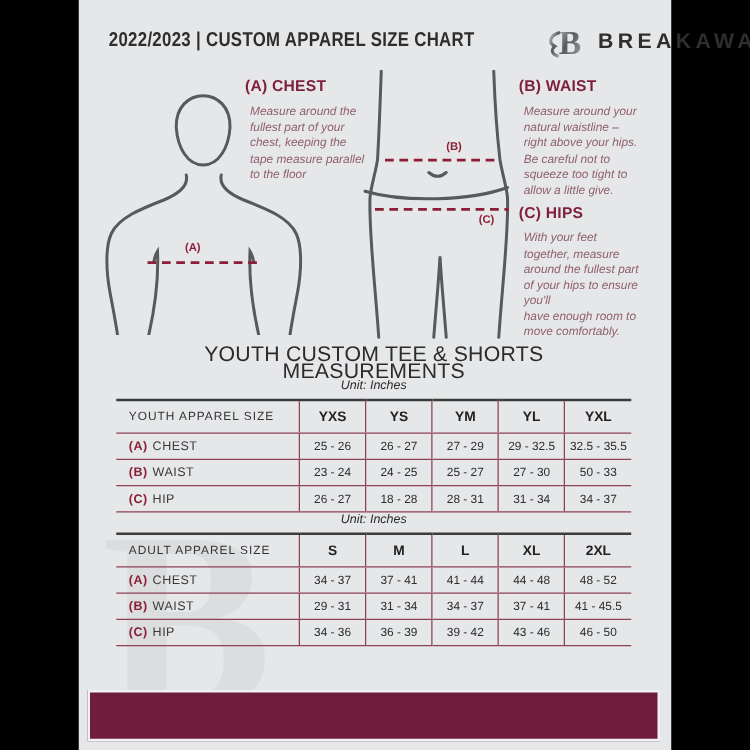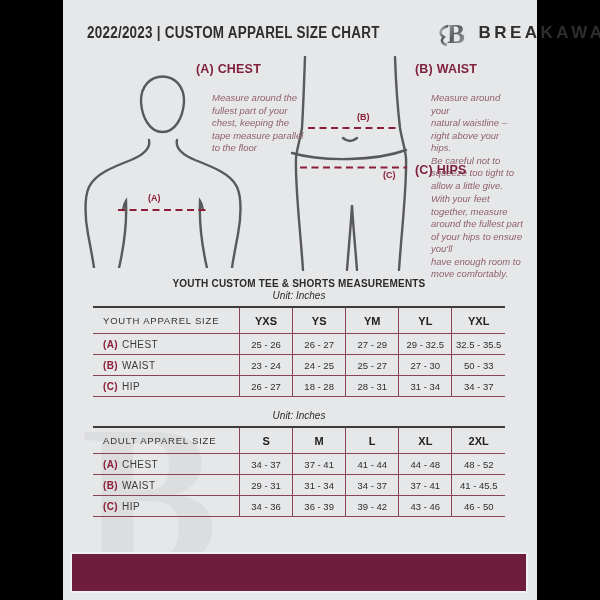--- a/index.html
+++ b/index.html
@@ -14,40 +14,40 @@
   
   .hdr{position:absolute;top:16px;left:24px;width:428px;height:34px;
        display:flex;align-items:center;justify-content:space-between;z-index:3;}
   .hdr-title{font-size:16px;font-weight:700;color:#2e2e2e;letter-spacing:.3px;
        transform:scaleX(.84);transform-origin:left center;white-space:nowrap;}
   .brand{display:flex;align-items:center;gap:7px;}
   .brand-name{font-size:17px;font-weight:700;letter-spacing:3.5px;color:#2e2e2e;}
   
   .guide{position:absolute;width:132px;z-index:3;}
   .guide h3{margin:0 0 8px 0;font-size:12.5px;font-weight:700;color:#7e1f3b;letter-spacing:.2px;}
-  .guide p{margin:16px;font-size:9.5px;font-style:italic;color:#8f5f6d;
+  .guide p{margin:4px;font-size:9.5px;font-style:italic;color:#8f5f6d;
            line-height:12.5px;white-space:pre-line;}
   .guide-a{left:133px;top:62px;}
   .guide-b{left:352px;top:62px;width:122px;}
   .guide-c{left:352px;top:163px;width:126px;}
   
   .fig{position:absolute;z-index:2;}
   .fig-upper{left:20px;top:56px;}
   .fig-lower{left:215px;top:56px;}
   .fig path{fill:none;stroke:#58595b;stroke-width:2.4;stroke-linecap:round;}
   .fig line{stroke:#8c1e38;stroke-width:2.2;stroke-dasharray:7 4.5;}
   .marker{position:absolute;font-size:9px;font-weight:700;color:#8c1e38;z-index:4;}
   .marker-a{left:85px;top:193px;}
   .marker-b{left:294px;top:112px;}
   .marker-c{left:320px;top:170px;}
   
   .size-section{position:absolute;left:30px;width:412px;z-index:3;}
   .sec-youth{top:277px;}
   .sec-adult{top:410px;}
-  .size-section h2{margin:0;font-size:10px;font-weight:700;color:#2b2b2b;
+  .size-section h2{margin:0;font-size:17px;font-weight:400;color:#2b2b2b;
                    text-align:center;letter-spacing:.2px;line-height:13px;}
   .unit{font-size:10px;font-style:italic;color:#2b2b2b;text-align:center;line-height:12px;}
   table{border-collapse:collapse;width:412px;table-layout:fixed;margin-top:4px;}
   td{padding:0;vertical-align:middle;}
   td + td{border-left:1.3px solid #8c4256;text-align:center;}
   tr.head td{border-top:2px solid #3c3c3c;border-bottom:1.5px solid #8c4256;height:25px;}
   tr.data td{border-bottom:1.5px solid #8c4256;height:20px;}
   td.lab{width:136px;text-align:left;padding-left:10px;font-size:10px;
          letter-spacing:.4px;color:#3a3a3a;}
   tr.head td.lab{font-size:9.5px;letter-spacing:.8px;color:#333;}

